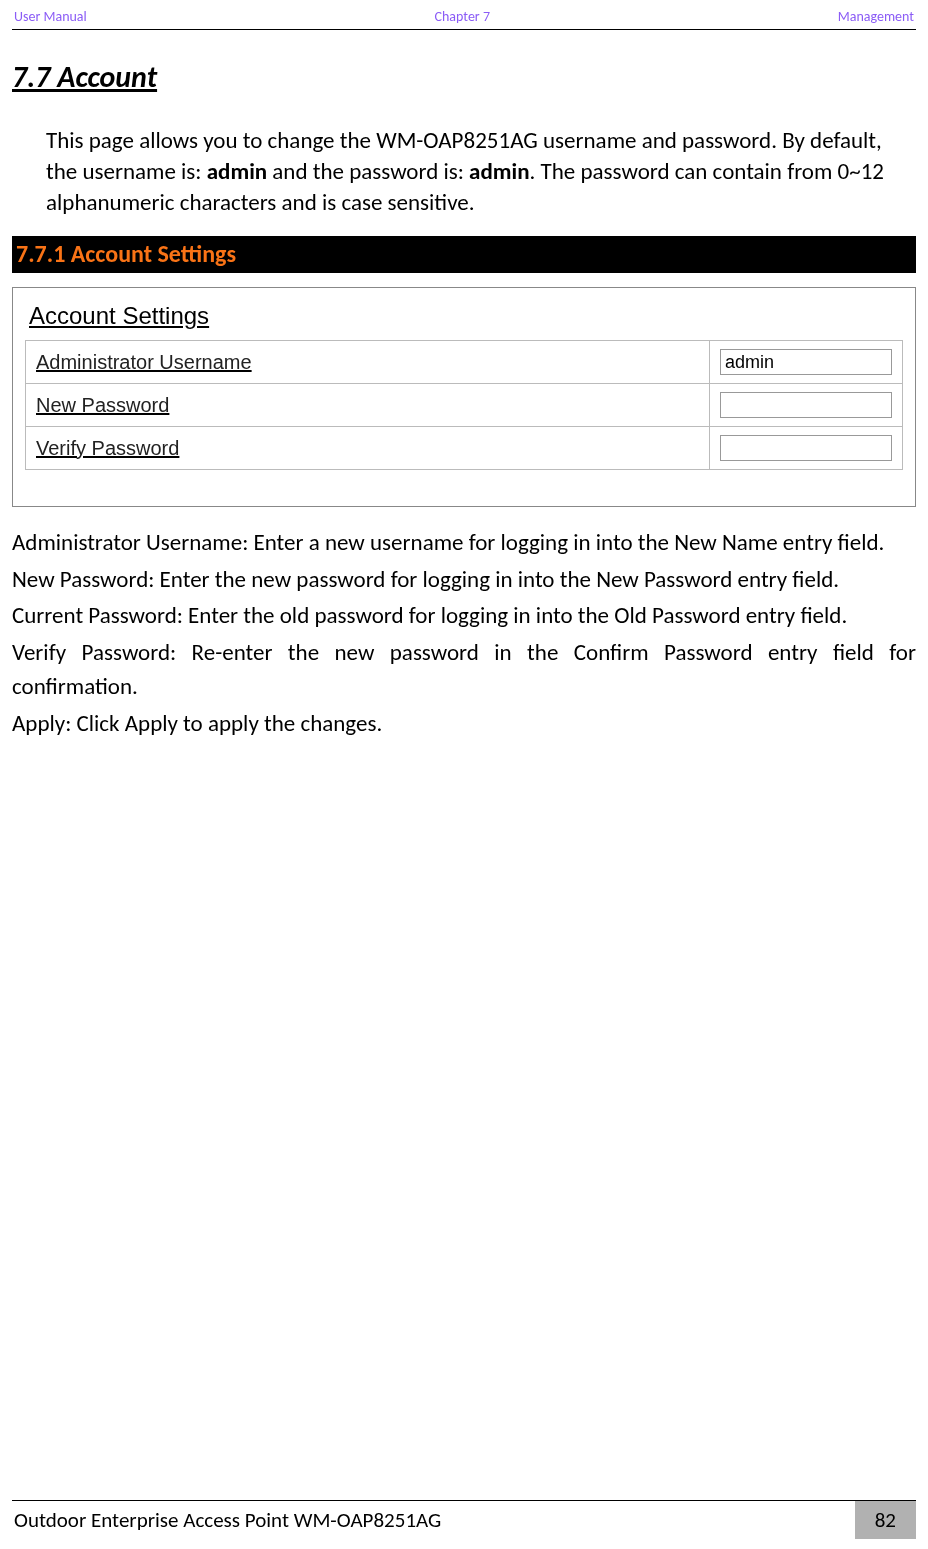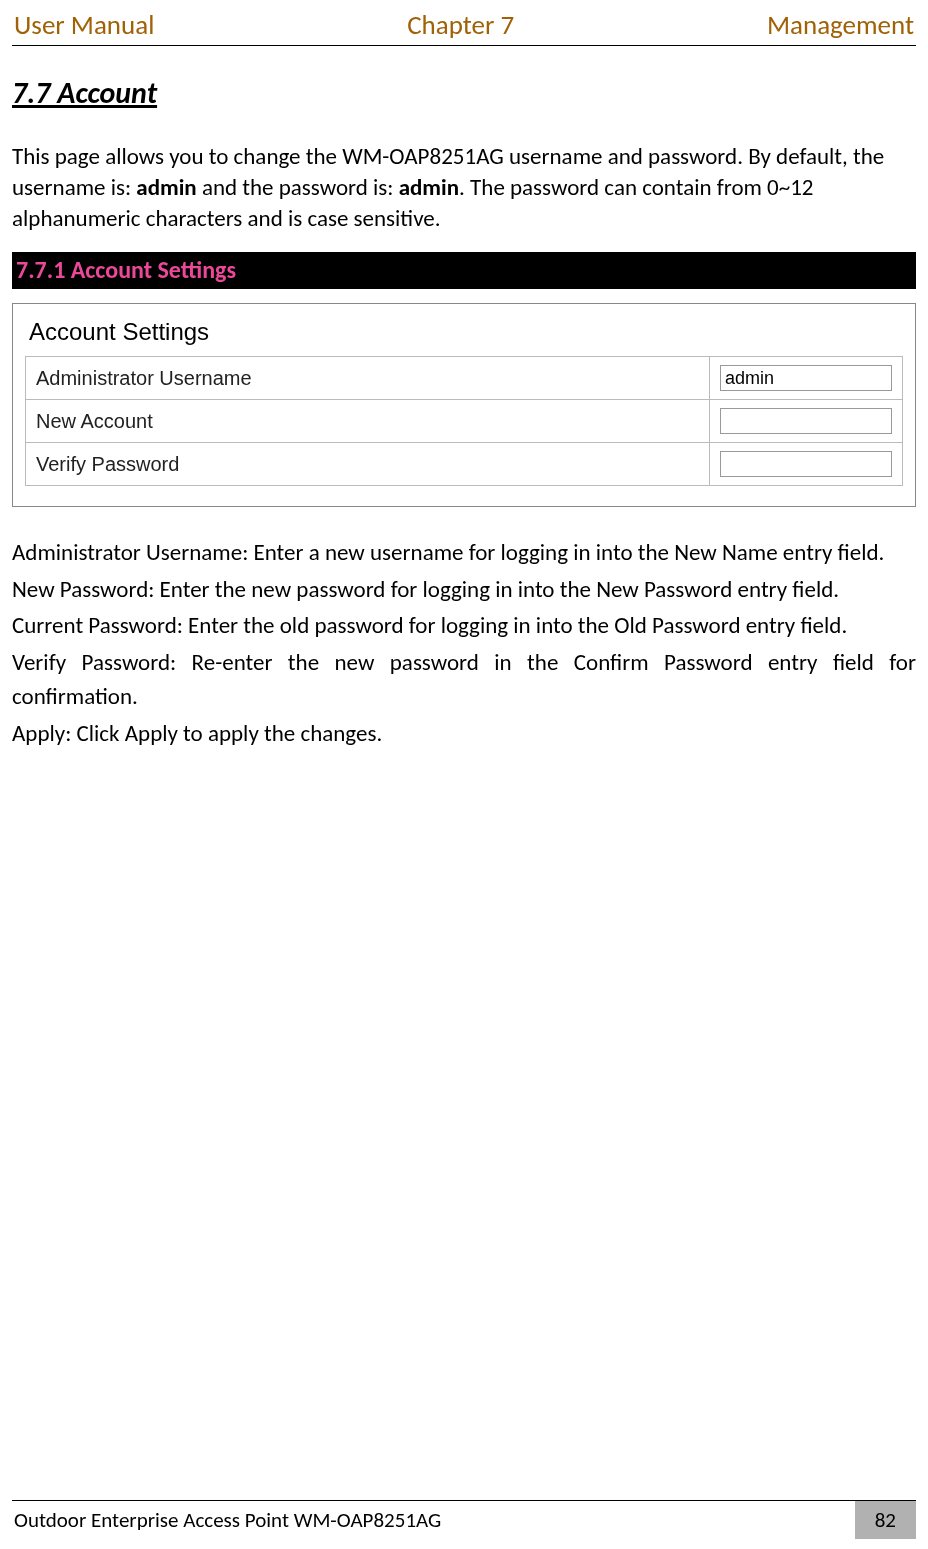--- a/index.html
+++ b/index.html
@@ -8,52 +8,54 @@
     background: #fff;
     color: #000;
     width: 928px;
     height: 1549px;
     position: relative;
     padding: 8px 12px 0 12px;
   }
   .header-row {
     display: flex;
     justify-content: space-between;
-    font-size: 27px;
-    color: #a16207;
+    font-size: 14px;
+    color: #8b5cf6;
     padding: 0 2px 4px 2px;
     border-bottom: 1px solid #000;
   }
   .section-title {
     font-size: 30px;
     font-weight: bold;
     margin-top: 28px;
     margin-bottom: 30px;
     text-decoration: underline;
     font-style: italic;
   }
   .intro {
     font-size: 23px;
     line-height: 1.35;
     margin-bottom: 18px;
+    margin-left: 34px;
   }
   .intro b { font-weight: bold; }
   .subsection-bar {
     background: #000;
-    color: #ec4899;
+    color: #f97316;
     font-weight: bold;
     font-size: 24px;
     padding: 3px 4px 5px 4px;
     margin-bottom: 14px;
   }
   .screenshot-box {
     border: 1px solid #888;
-    padding: 14px 12px 20px 12px;
-    margin-bottom: 28px;
+    padding: 14px 12px 36px 12px;
+    margin-bottom: 18px;
     font-family: Arial, Helvetica, sans-serif;
+    text-decoration: underline;
   }
   .screenshot-title {
     font-size: 24px;
     font-weight: normal;
     color: #000;
     margin-bottom: 10px;
     padding-left: 4px;
   }
   .form-table {
     width: 100%;
@@ -130,21 +132,21 @@
   <div class="screenshot-title">Account Settings</div>
   <table class="form-table">
     <tbody>
         <tr>
       <td class="label-cell">Administrator Username</td>
       <td class="input-cell">
         <input type="text" value="admin" style="">
       </td>
     </tr>
     <tr>
-      <td class="label-cell">New Account</td>
+      <td class="label-cell">New Password</td>
       <td class="input-cell">
         <input type="password" value="" style="">
       </td>
     </tr>
     <tr>
       <td class="label-cell">Verify Password</td>
       <td class="input-cell">
         <input type="password" value="" style="">
       </td>
     </tr>

